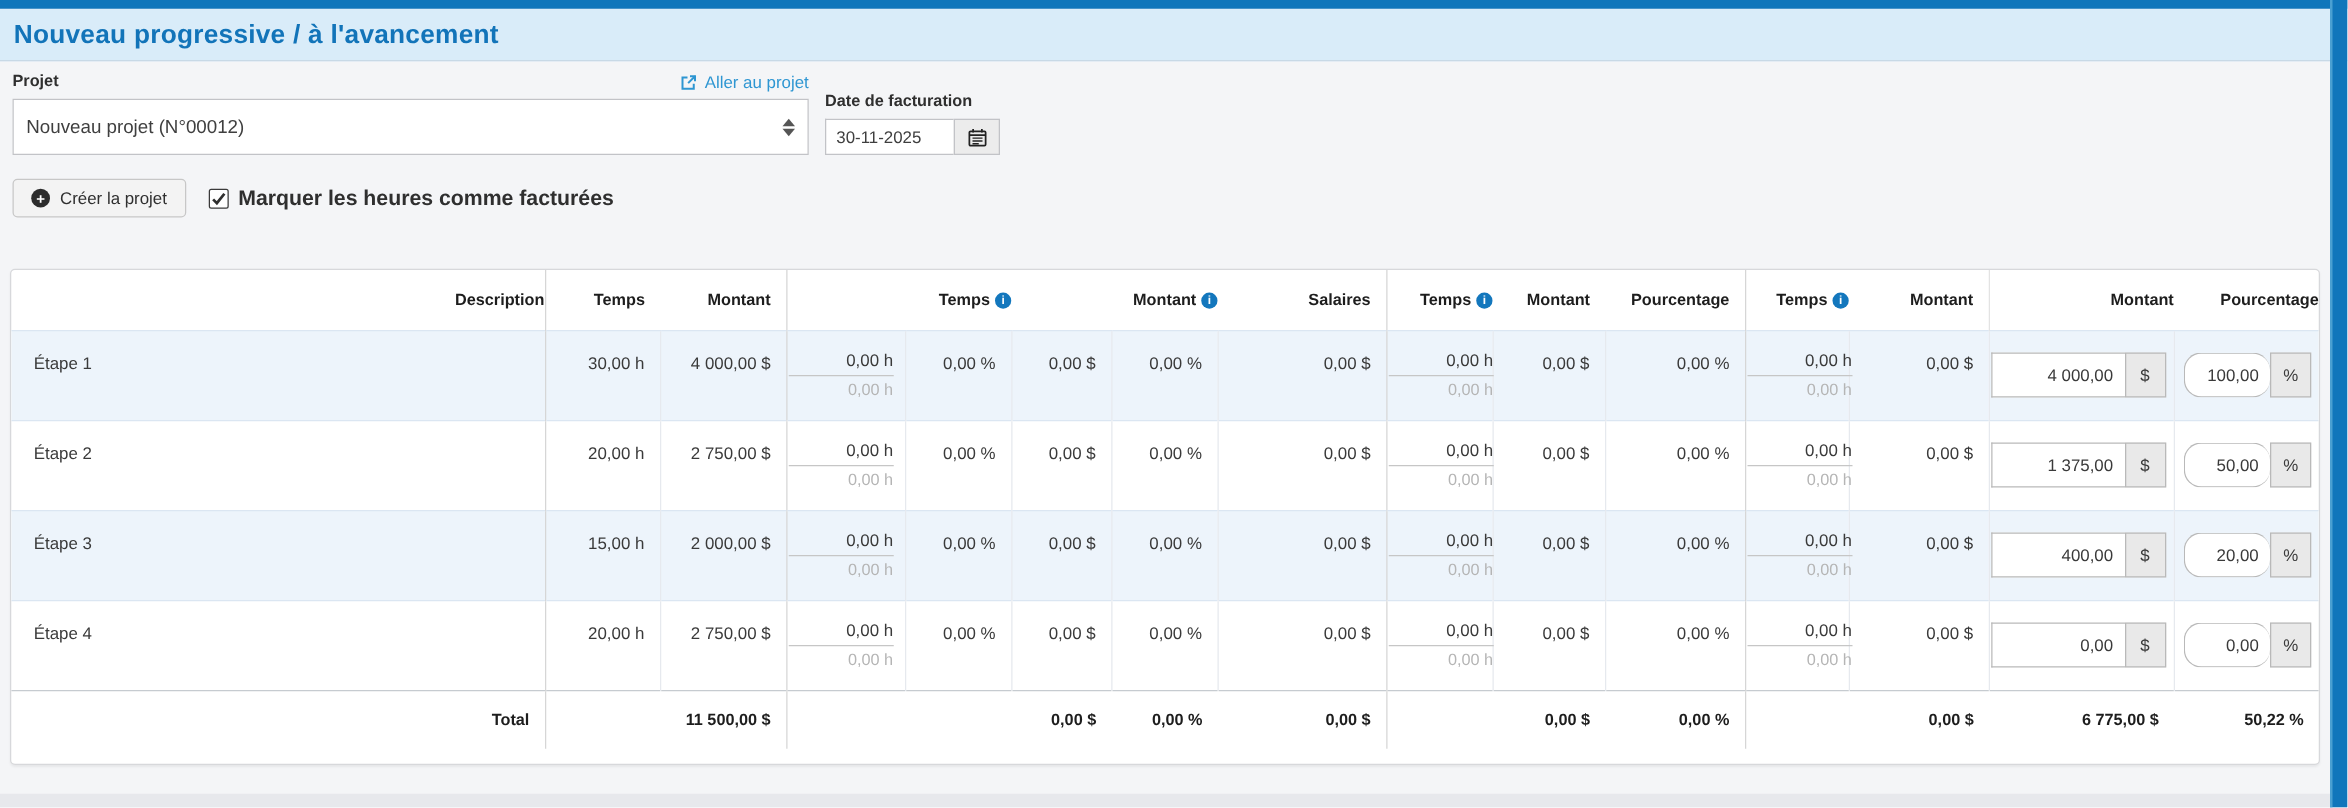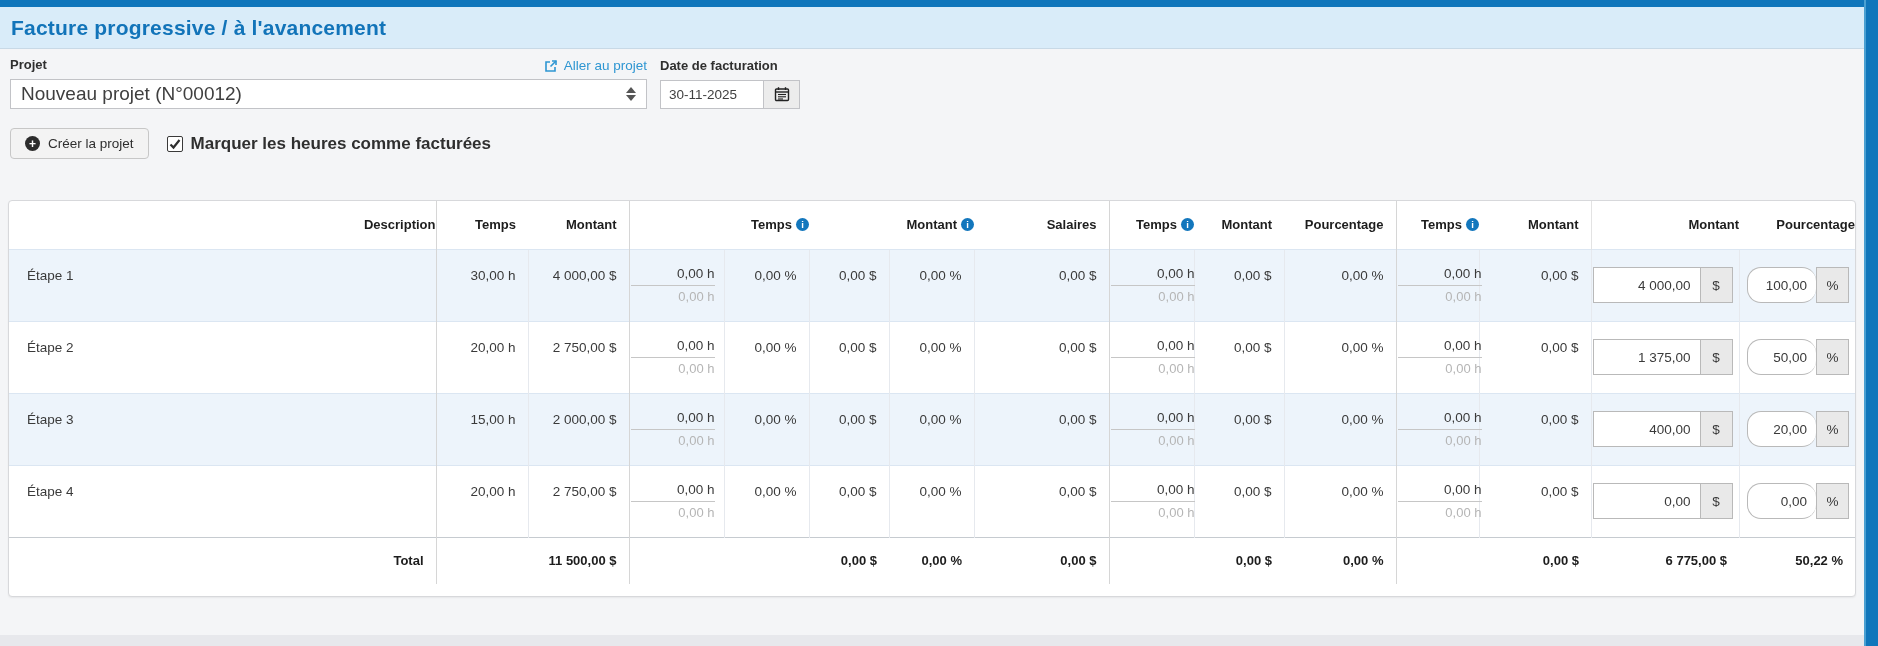--- a/index.html
+++ b/index.html
@@ -18,30 +18,30 @@
   
   .title-bar {
     position:absolute; top:7px; left:0; width:100%; height:42px;
     background:#d9ecf9; border-bottom:1px solid #c8d9e6;
     display:flex; align-items:center; padding-left:11px;
   }
   .title-bar h1 { margin:0; font-size:21px; font-weight:bold; color:#1274b9; letter-spacing:.2px; }
 
   
   .content { position:absolute; top:49px; left:0; width:1864px; }
-  .form-area { display:flex; align-items:center; margin:8px 0 0 10px; }
+  .form-area { display:flex; align-items:flex-end; margin:8px 0 0 10px; }
   .field label { display:block; font-size:13px; font-weight:bold; color:#2f2f2f; margin-bottom:6px; height:16px; }
   .project-field { width:637px; }
   .field-top { display:flex; justify-content:space-between; align-items:flex-end; margin-bottom:6px; }
   .field-top label { margin-bottom:0; }
   .go-link { display:inline-flex; align-items:center; gap:6px; font-size:13.5px; color:#2e96d2; text-decoration:none; cursor:pointer; }
   .select {
-    width:637px; height:30px; background:#fff; border:1px solid #c2c3c7;
+    width:637px; height:45px; background:#fff; border:1px solid #c2c3c7;
     display:flex; align-items:center; justify-content:space-between;
-    padding:0 10px; font-size:19px; color:#3f3f3f; cursor:pointer;
+    padding:0 10px; font-size:15px; color:#3f3f3f; cursor:pointer;
   }
   .select-arrows { display:flex; flex-direction:column; gap:2px; }
   .tri-up { width:0; height:0; border-left:5px solid transparent; border-right:5px solid transparent; border-bottom:6px solid #555; }
   .tri-down { width:0; height:0; border-left:5px solid transparent; border-right:5px solid transparent; border-top:6px solid #555; }
   .date-field { margin-left:13px; }
   .date-group { display:flex; }
   .date-input {
     width:103px; height:29px; border:1px solid #c2c3c7; border-right:none;
     padding:0 8px; font-size:13.5px; color:#3f3f3f; background:#fff; outline:none;
     font-family:inherit;
@@ -122,21 +122,21 @@
   svg { display:block; }
 </style>
 </head>
 <body>
 
 <div class="top-strip"></div>
 <div class="right-strip"></div>
 <div class="bottom-strip"></div>
 
 <div class="title-bar">
-  <h1>Facture progressive / à l'avancement</h1>
+  <h1>Nouveau progressive / à l'avancement</h1>
 </div>
 
 <div class="content">
 
   <div class="form-area">
     <div class="field project-field">
       <div class="field-top">
         <label>Projet</label>
         <a class="go-link">
           <span>

